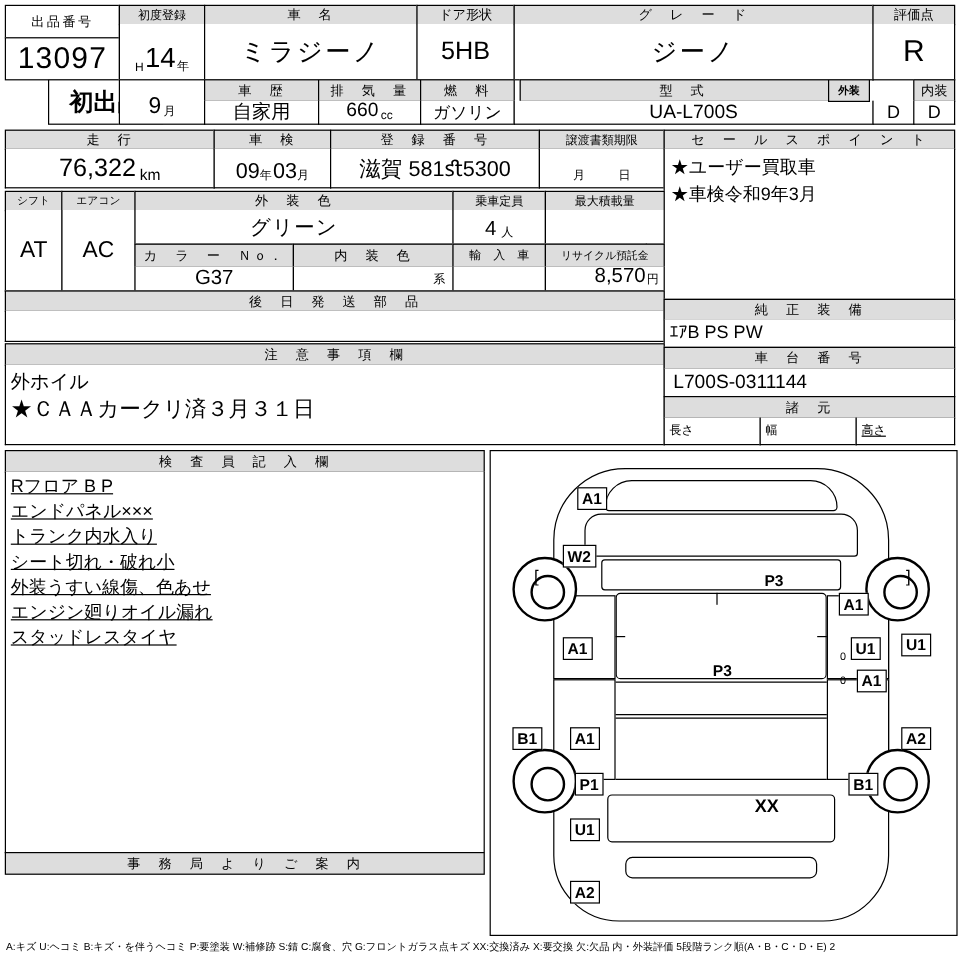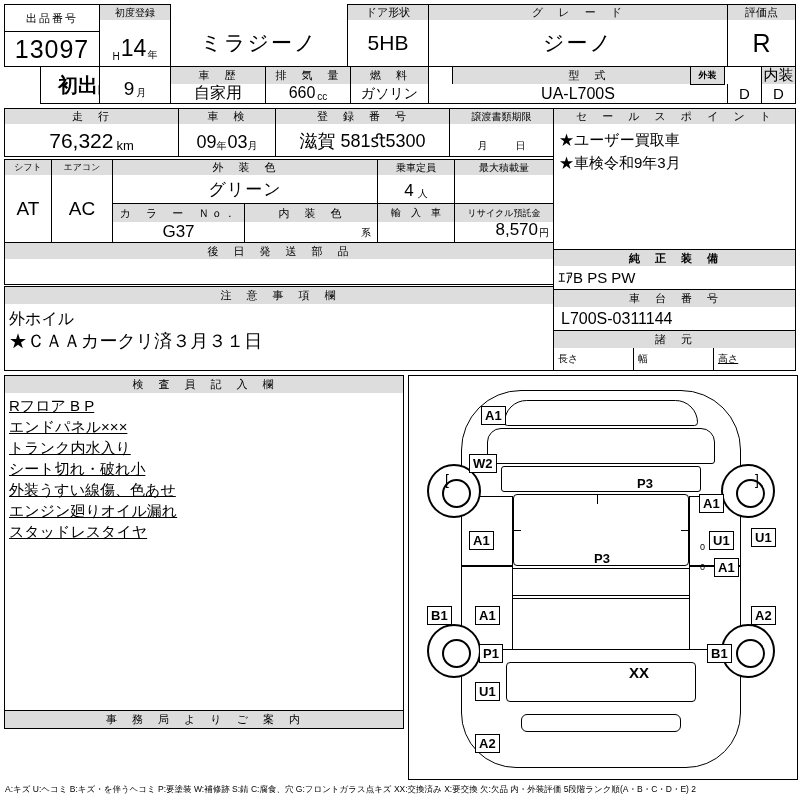--- a/index.html
+++ b/index.html
@@ -58,20 +58,23 @@
       <span class="sub">年</span>
     </div>
   </div>
   <div class="bx" style="left:99px;top:66px;width:72px;height:38px;">
     <div style="display:flex;align-items:flex-end;justify-content:center;height:100%;padding-bottom:3px;">
       <span style="font-size:19px;">9</span>
       <span class="sub" style="margin-left:2px;">月</span>
     </div>
   </div>
 
+  <div class="bx hdr" style="left:170px;top:4px;width:178px;height:17px;">
+    <div class="lbl ctr" style="height:100%;">車　名</div>
+  </div>
   <div class="bx" style="left:170px;top:20px;width:178px;height:47px;border-top:none;">
     <div class="ctr" style="height:100%;font-size:21px;letter-spacing:2px;">ミラジーノ</div>
   </div>
 
   <div class="bx hdr" style="left:347px;top:4px;width:82px;height:17px;">
     <div class="lbl ctr" style="height:100%;letter-spacing:0;">ドア形状</div>
   </div>
   <div class="bx" style="left:347px;top:20px;width:82px;height:47px;border-top:none;">
     <div class="ctr" style="height:100%;font-size:21px;">5HB</div>
   </div>
@@ -107,32 +110,32 @@
     </div>
   </div>
 
   <div class="bx hdr" style="left:350px;top:66px;width:79px;height:19px;">
     <div class="lbl ctr" style="height:100%;">燃　料</div>
   </div>
   <div class="bx" style="left:350px;top:84px;width:79px;height:20px;border-top:none;">
     <div class="ctr" style="height:100%;font-size:14px;">ガソリン</div>
   </div>
 
-  <div class="bx hdr" style="left:452px;top:66px;width:272px;height:19px;">
+  <div class="bx hdr" style="left:433px;top:66px;width:272px;height:19px;">
     <div class="lbl ctr" style="height:100%;">型　式</div>
   </div>
   <div class="bx" style="left:428px;top:84px;width:300px;height:20px;border-top:none;">
     <div class="ctr" style="height:100%;font-size:16px;">UA-L700S</div>
   </div>
 
   <div class="bx hdr" style="left:690px;top:66px;width:35px;height:19px;font-weight:bold;">
     <div class="lbl ctr" style="height:100%;letter-spacing:0;font-size:9px;">外装</div>
   </div>
   <div class="bx hdr" style="left:761px;top:66px;width:35px;height:19px;">
-    <div class="lbl ctr" style="height:100%;letter-spacing:0;font-size:15px;">内装</div>
+    <div class="lbl ctr" style="height:100%;letter-spacing:0;font-size:11px;">内装</div>
   </div>
   <div class="bx" style="left:727px;top:84px;width:35px;height:20px;border-top:none;">
     <div class="ctr" style="height:100%;font-size:15px;">D</div>
   </div>
   <div class="bx" style="left:761px;top:84px;width:35px;height:20px;border-top:none;">
     <div class="ctr" style="height:100%;font-size:15px;">D</div>
   </div>
 
   <div class="bx hdr" style="left:4px;top:108px;width:175px;height:17px;">
     <div class="lbl ctr" style="height:100%;">走　行</div>
@@ -248,21 +251,21 @@
       <span style="font-size:17px;">8,570</span>
       <span class="sub" style="margin-left:1px;">円</span>
     </div>
   </div>
 
   <div class="bx hdr" style="left:4px;top:242px;width:550px;height:18px;">
     <div class="lbl ctr" style="height:100%;">後　日　発　送　部　品</div>
   </div>
   <div class="bx" style="left:4px;top:259px;width:550px;height:26px;border-top:none;"></div>
 
-  <div class="bx hdr" style="left:553px;top:249px;width:243px;height:18px;font-weight:bold;">
+  <div class="bx hdr" style="left:553px;top:249px;width:243px;height:18px;">
     <div class="lbl ctr" style="height:100%;">純　正　装　備</div>
   </div>
   <div class="bx" style="left:553px;top:266px;width:243px;height:24px;border-top:none;">
     <div class="lft" style="height:100%;font-size:15px;">ｴｱB PS PW</div>
   </div>
 
   <div class="bx hdr" style="left:4px;top:286px;width:550px;height:19px;">
     <div class="lbl ctr" style="height:100%;">注　意　事　項　欄</div>
   </div>
   <div class="bx" style="left:4px;top:304px;width:550px;height:67px;border-top:none;">

